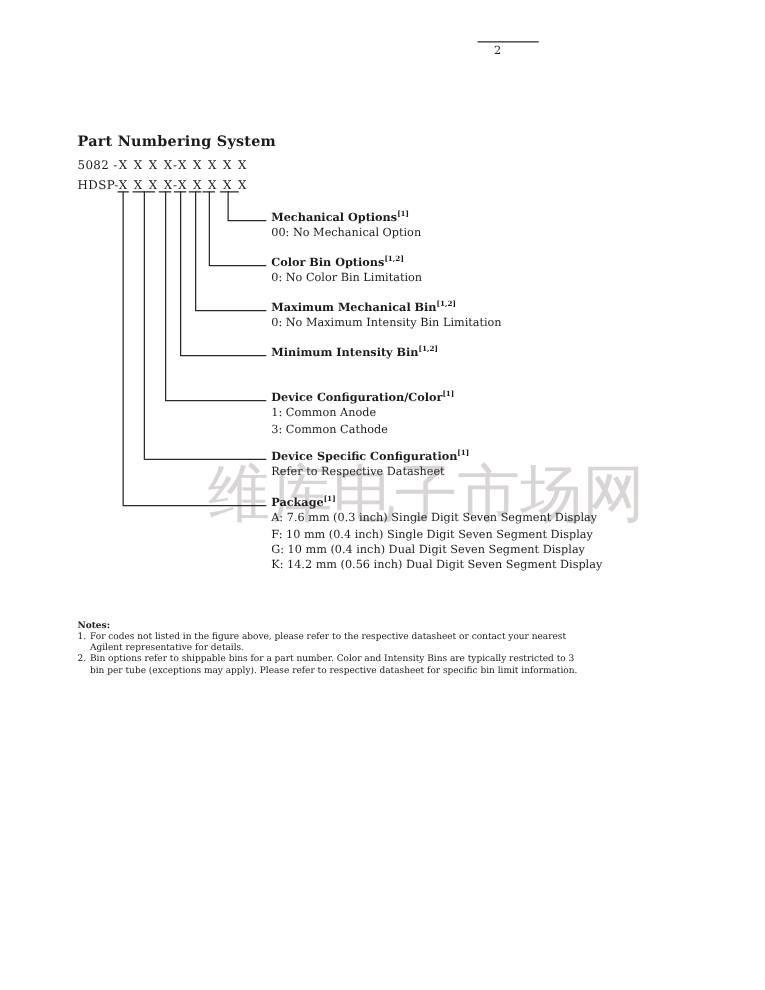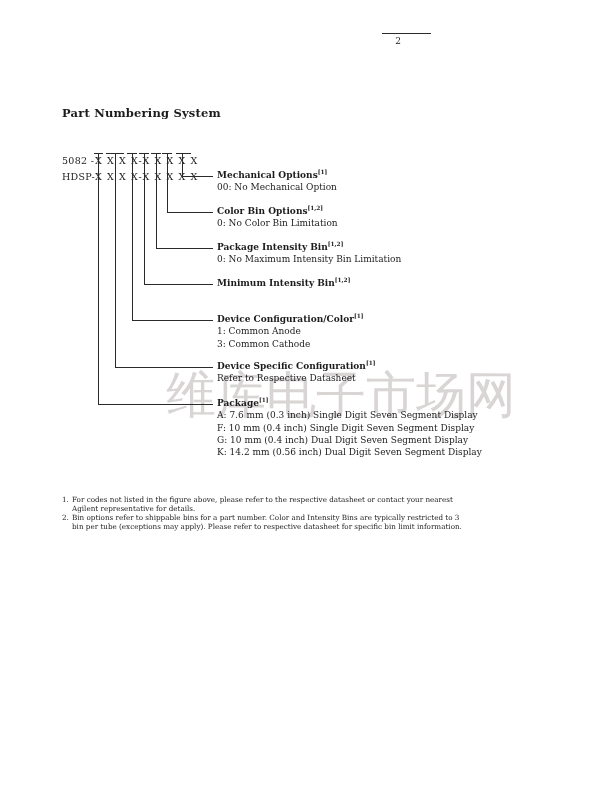--- a/index.html
+++ b/index.html
@@ -11,21 +11,21 @@
     font-family:"DejaVu Serif","Liberation Serif",serif;
     color:#1c1c1c;
     overflow:hidden;
   }
   .hline { position:absolute; height:1px; background:#2a2a2a; }
   .vline { position:absolute; width:1px; background:#2a2a2a; }
   .pageno-rule { position:absolute; left:382px; top:33px; width:49px; height:1px; background:#2a2a2a; }
   .pageno { position:absolute; left:368px; top:36px; width:60px; text-align:center; font-size:9px; }
   .doc-title { position:absolute; left:62px; top:106px; font-size:11.5px; font-weight:bold; letter-spacing:0.2px; }
   .pn-line { position:absolute; left:62px; font-size:9.5px; white-space:pre; }
-  .pn-prefix { display:inline-block; width:33px; letter-spacing:0.3px;margin-top:28px; }
+  .pn-prefix { display:inline-block; width:33px; letter-spacing:0.3px; }
   .pn-digits { letter-spacing:1.1px;text-align:right; }
   .field {
     position:absolute; left:217px;
     font-size:9px; line-height:12.3px;
     white-space:nowrap;
   }
   .field .ftitle { font-weight:bold; }
   .field sup { font-size:5.8px; vertical-align:super; line-height:0; font-weight:bold; }
   .notes { position:absolute; left:62px; top:495px; font-size:7.2px; line-height:9px; color:#222; }
   .notes .nhead { font-weight:bold; }
@@ -88,21 +88,21 @@
       <div><span class="ftitle">Mechanical Options</span><sup>[1]</sup></div>
       <div>00: No Mechanical Option</div>
     </div>
 
     <div class="field" style="top:205px;">
       <div><span class="ftitle">Color Bin Options</span><sup>[1,2]</sup></div>
       <div>0: No Color Bin Limitation</div>
     </div>
 
     <div class="field" style="top:241px;">
-      <div><span class="ftitle">Package Intensity Bin</span><sup>[1,2]</sup></div>
+      <div><span class="ftitle">Maximum Mechanical Bin</span><sup>[1,2]</sup></div>
       <div>0: No Maximum Intensity Bin Limitation</div>
     </div>
 
     <div class="field" style="top:277px;">
       <div><span class="ftitle">Minimum Intensity Bin</span><sup>[1,2]</sup></div>
     </div>
 
     <div class="field" style="top:313px;">
       <div><span class="ftitle">Device Configuration/Color</span><sup>[1]</sup></div>
       <div>1: Common Anode</div>
@@ -116,20 +116,21 @@
 
     <div class="field" style="top:397px;">
       <div><span class="ftitle">Package</span><sup>[1]</sup></div>
       <div>A: 7.6 mm (0.3 inch) Single Digit Seven Segment Display</div>
       <div>F: 10 mm (0.4 inch) Single Digit Seven Segment Display</div>
       <div>G: 10 mm (0.4 inch) Dual Digit Seven Segment Display</div>
       <div>K: 14.2 mm (0.56 inch) Dual Digit Seven Segment Display</div>
     </div>
 
     <div class="notes">
+      <div class="nhead">Notes:</div>
       <div class="note-line"><span class="note-num">1.</span><span>For codes not listed in the figure above, please refer to the respective datasheet or contact your nearest</span></div>
       <div class="note-line note-cont">Agilent representative for details.</div>
       <div class="note-line"><span class="note-num">2.</span><span>Bin options refer to shippable bins for a part number. Color and Intensity Bins are typically restricted to 3</span></div>
       <div class="note-line note-cont">bin per tube (exceptions may apply). Please refer to respective datasheet for specific bin limit information.</div>
     </div>
 
   </div>
 </div>
 
 </body></html>

